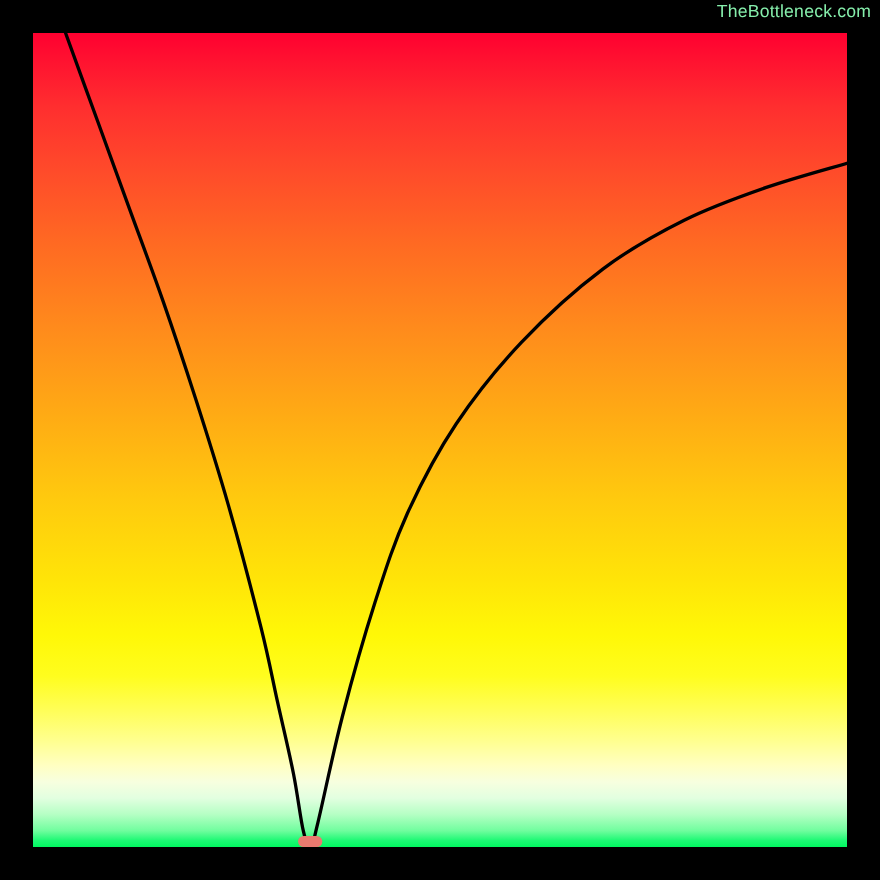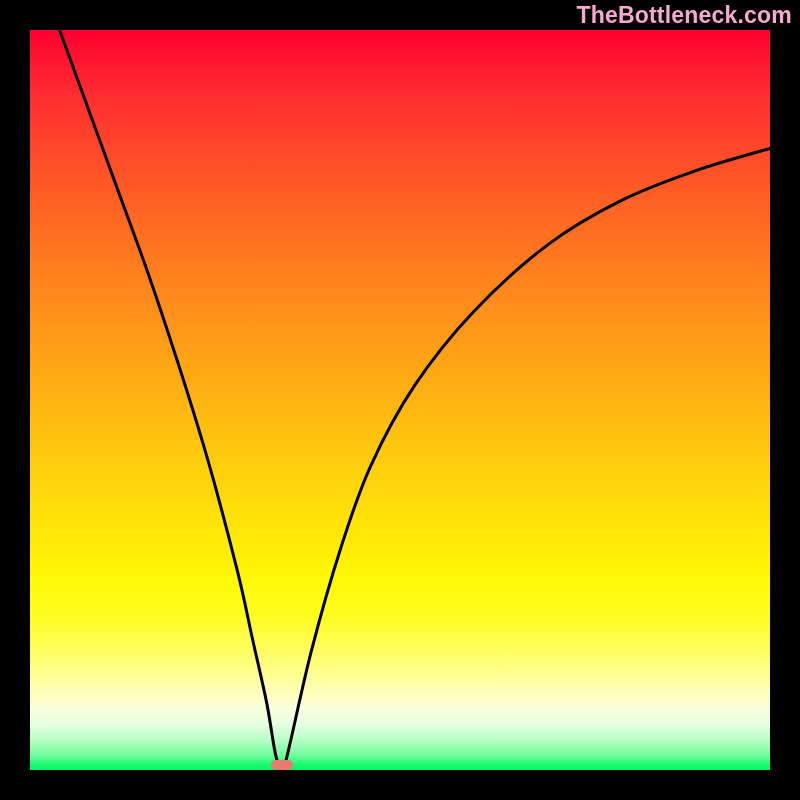--- a/index.html
+++ b/index.html
@@ -14,23 +14,23 @@
   .frame {
     position: relative;
     width: 800px;
     height: 800px;
     background: #000;
   }
   .watermark {
     position: absolute;
     top: 2px;
     right: 8px;
-    color: #f9a8d4;
-    font-size: 23px;
-    font-weight: 700;
+    color: #86efac;
+    font-size: 16px;
+    font-weight: 400;
     letter-spacing: 0.2px;
     z-index: 10;
     font-family: Arial, Helvetica, sans-serif;
   }
   .plot-area {
     position: absolute;
     left: 30px;
     top: 30px;
     width: 740px;
     height: 740px;

